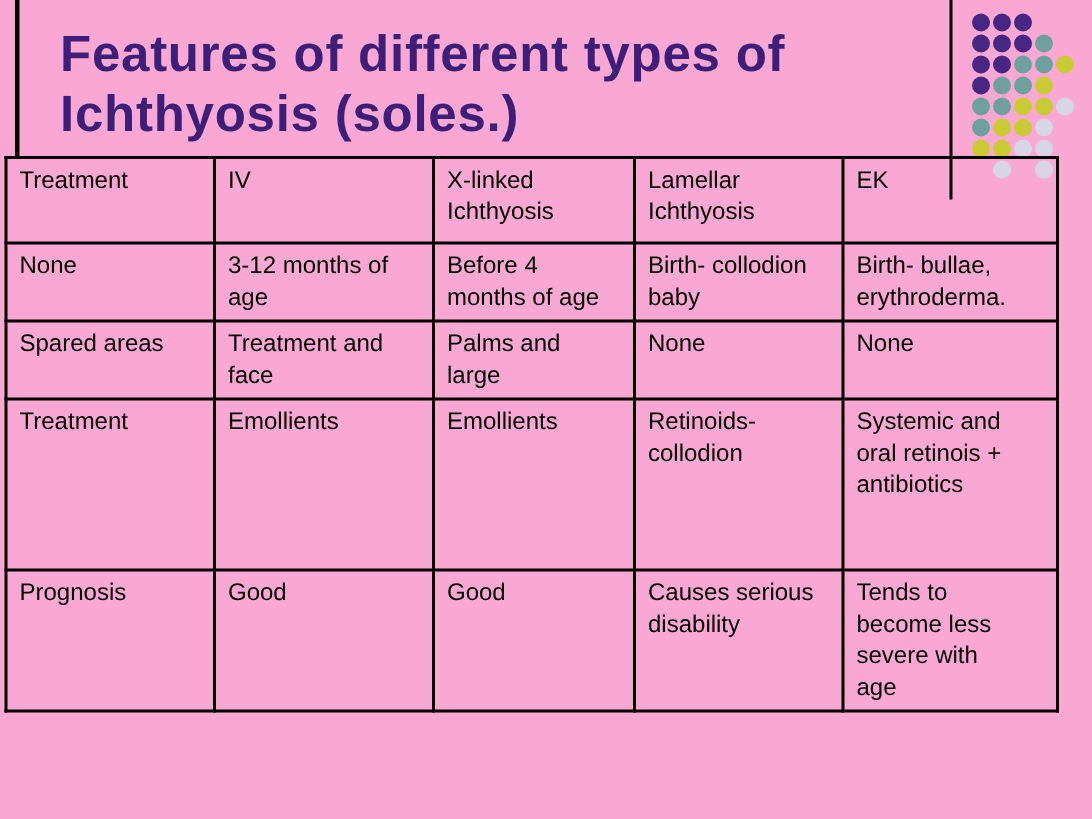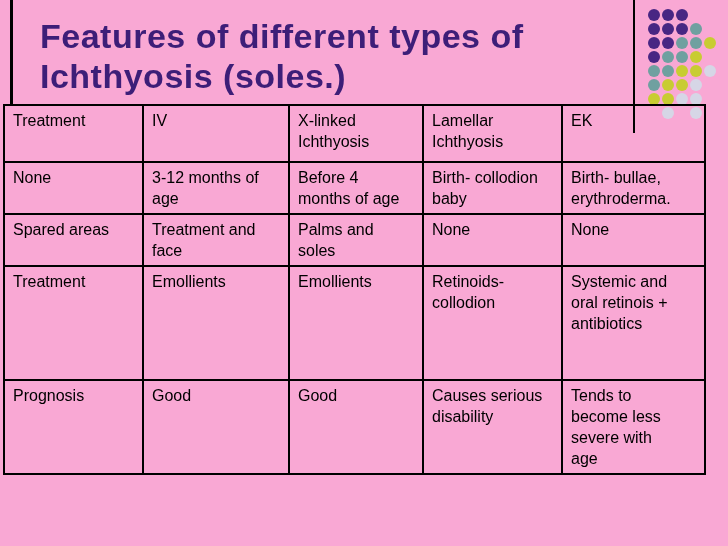--- a/index.html
+++ b/index.html
@@ -168,21 +168,21 @@
         <td>Birth- collodion
 baby</td>
         <td>Birth- bullae,
 erythroderma.</td>
       </tr>
       <tr>
         <td>Spared areas</td>
         <td>Treatment and
 face</td>
         <td>Palms and
-soles</td>
+large</td>
         <td>None</td>
         <td>None</td>
       </tr>
       <tr>
         <td>Treatment</td>
         <td>Emollients</td>
         <td>Emollients</td>
         <td>Retinoids-
 collodion</td>
         <td>Systemic and

